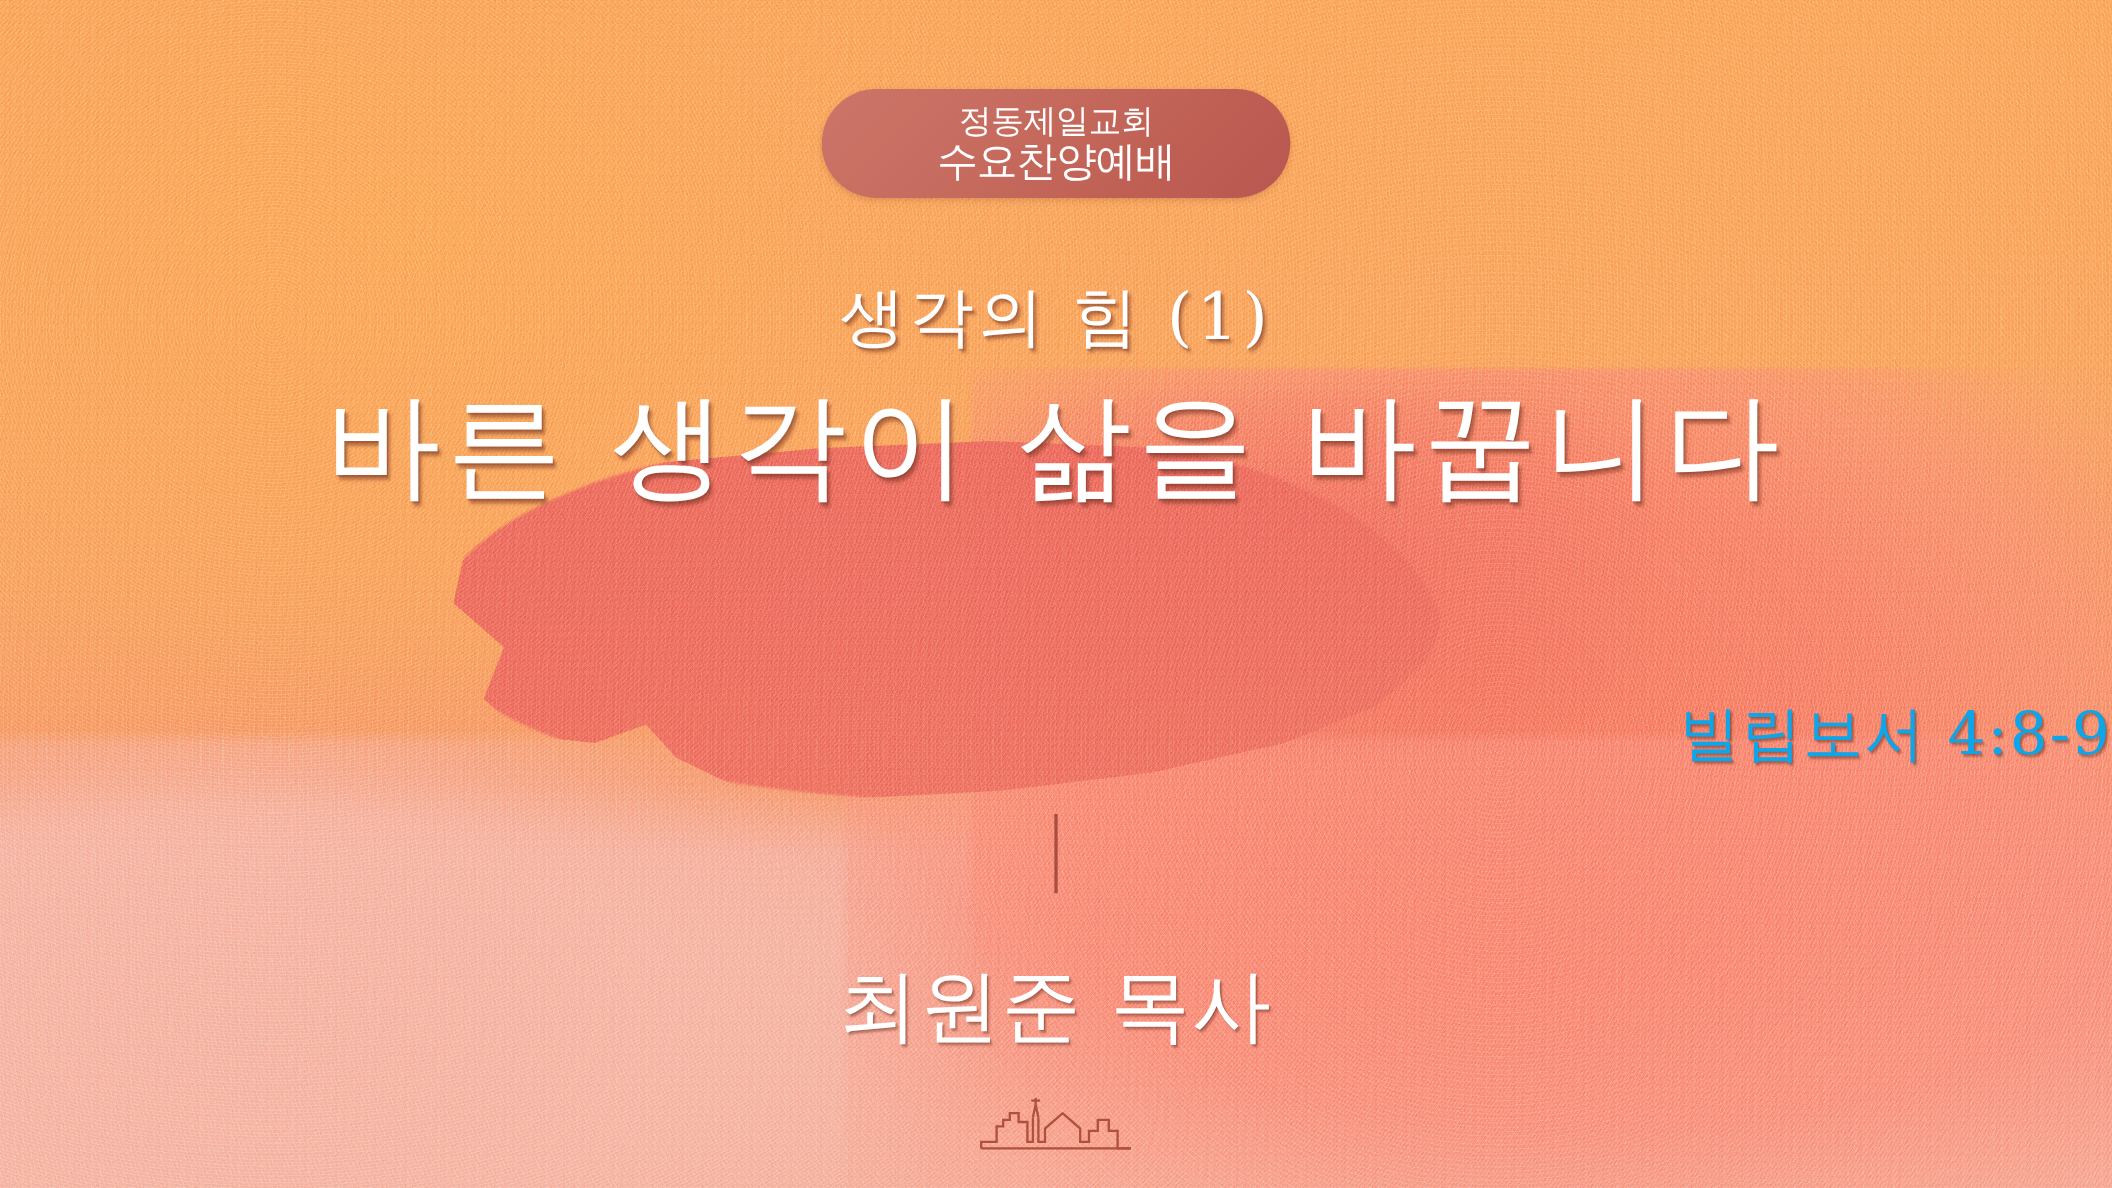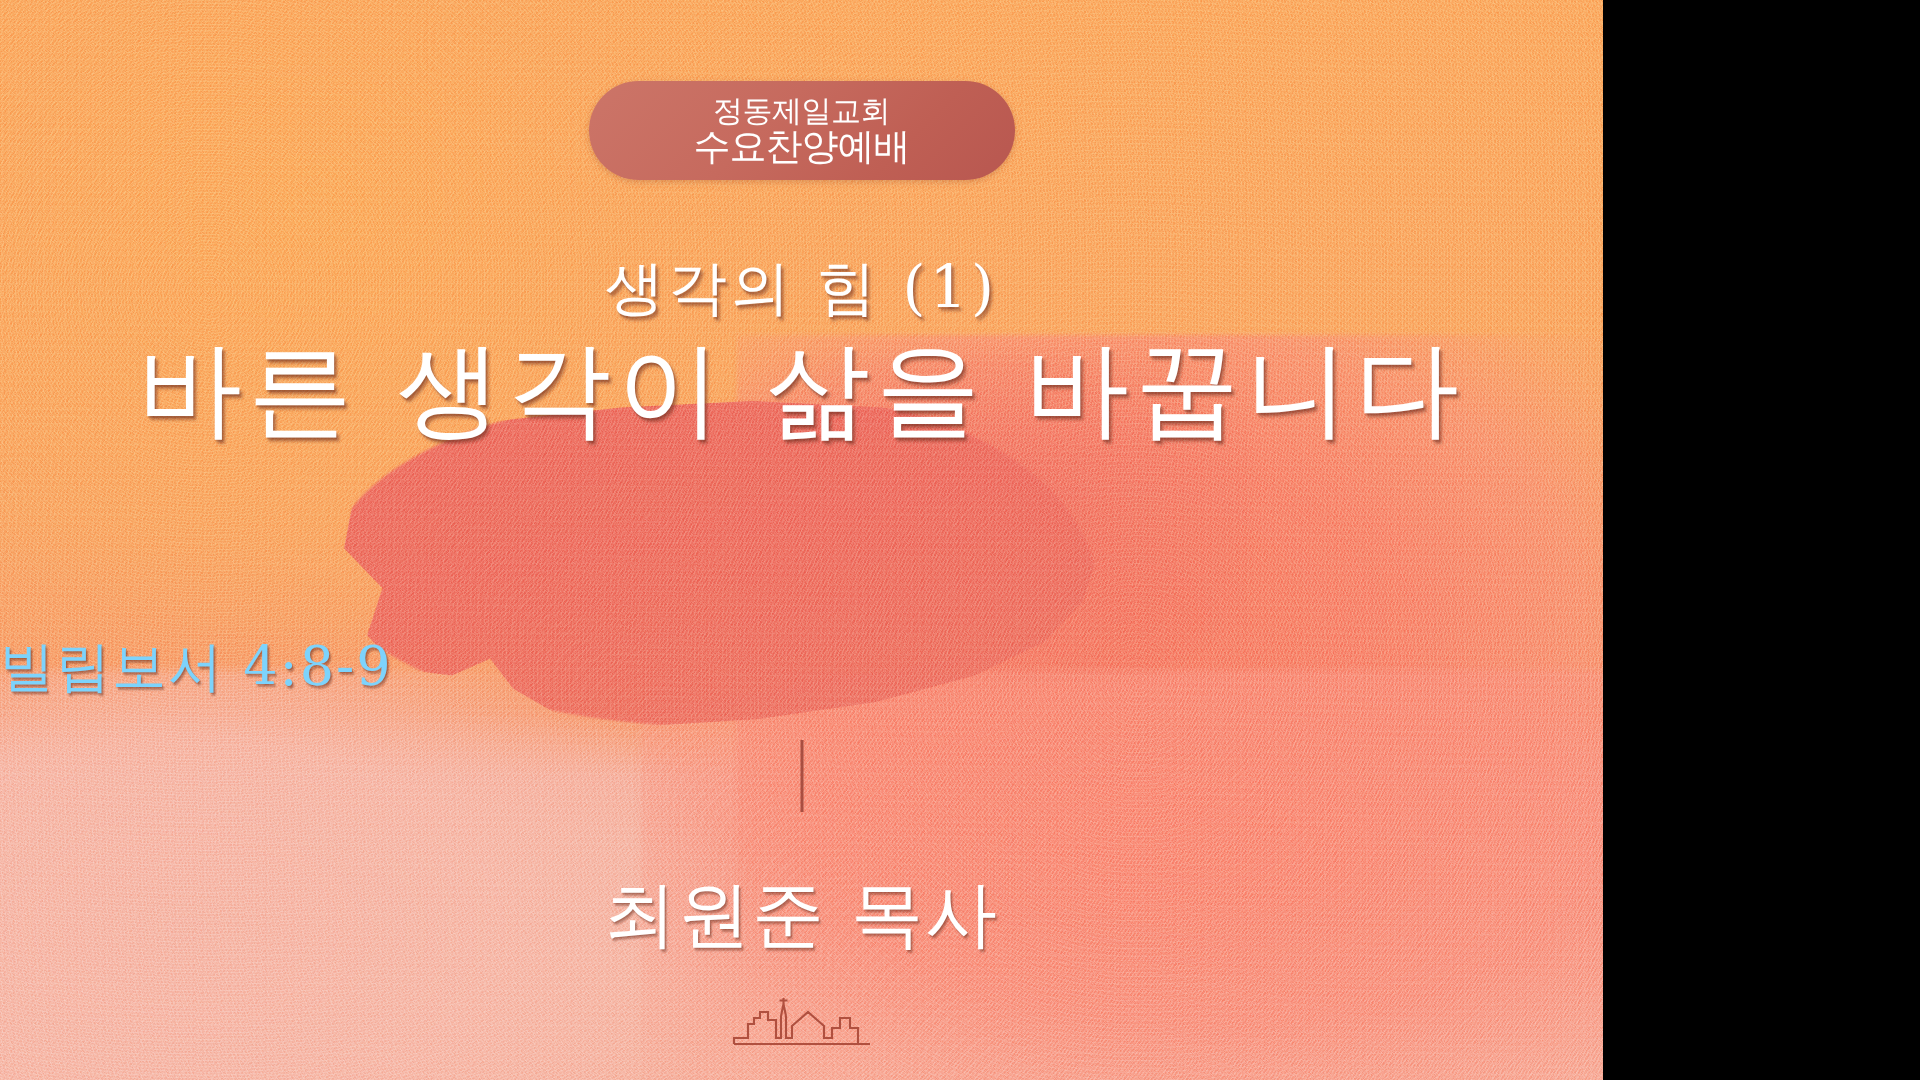--- a/index.html
+++ b/index.html
@@ -7,21 +7,21 @@
     margin: 0;
     padding: 0;
     width: 1920px;
     height: 1080px;
     overflow: hidden;
     background: #000;
   }
 
   #slide {
     position: relative;
-    width: 1603px;
+    width: 1920px;
     height: 1080px;
     overflow: hidden;
     font-family: "Liberation Sans", sans-serif;
   }
 
   
   .bg-base {
     position: absolute;
     inset: 0;
     background:
@@ -198,30 +198,30 @@
     font-family: "DejaVu Serif", "Liberation Serif", serif;
     font-weight: 400;
     letter-spacing: 4px;
     text-shadow:
        3px 4px 3px rgba(110,45,30,0.45),
        1px 2px 1px rgba(110,45,30,0.30);
     line-height: 1.22;
     white-space: nowrap;
   }
   .title-line-1 { font-size: 59px; }
-  .title-line-2 { font-size: 104px; margin-top: 2px; letter-spacing: 6px; }
+  .title-line-2 { font-size: 104px; margin-top: 18px; letter-spacing: 6px; }
 
   
   .scripture {
     position: absolute;
     left: 0;
     right: 0;
     top: 631px;
-    text-align: left;
-    color: #7dd3fc;
+    text-align: right;
+    color: #0ea5e9;
     font-family: "DejaVu Serif", "Liberation Serif", serif;
     font-size: 54px;
     font-weight: 400;
     letter-spacing: 2px;
     text-shadow:
       2px 3px 2px rgba(110,45,30,0.42),
       1px 1px 1px rgba(110,45,30,0.28);
     white-space: nowrap;
   }
 

